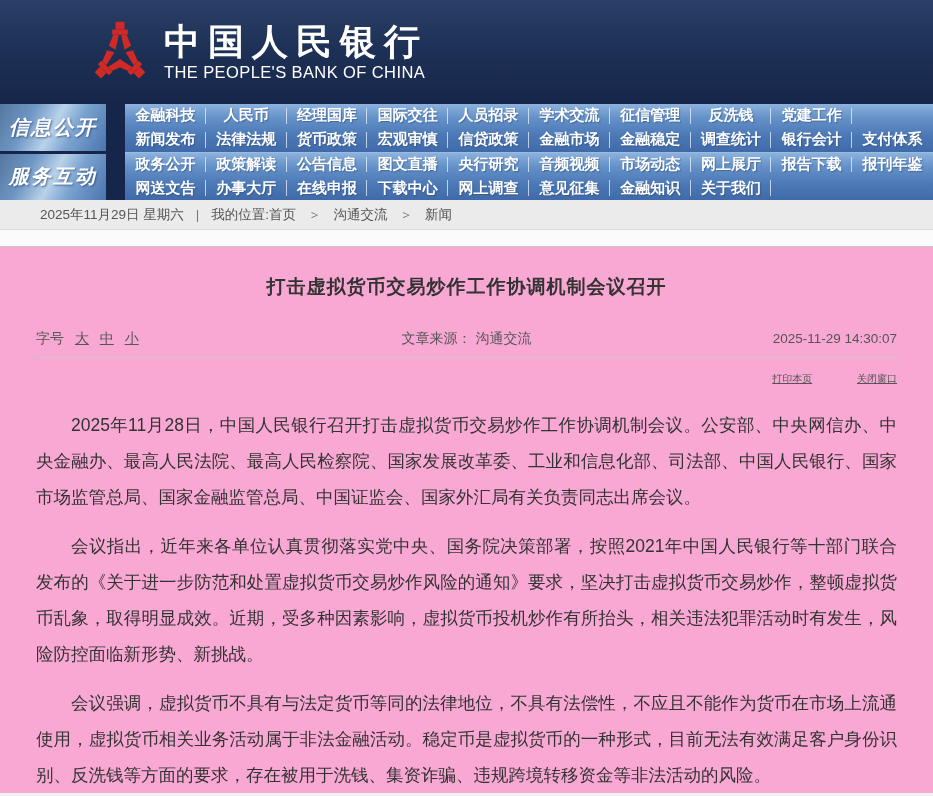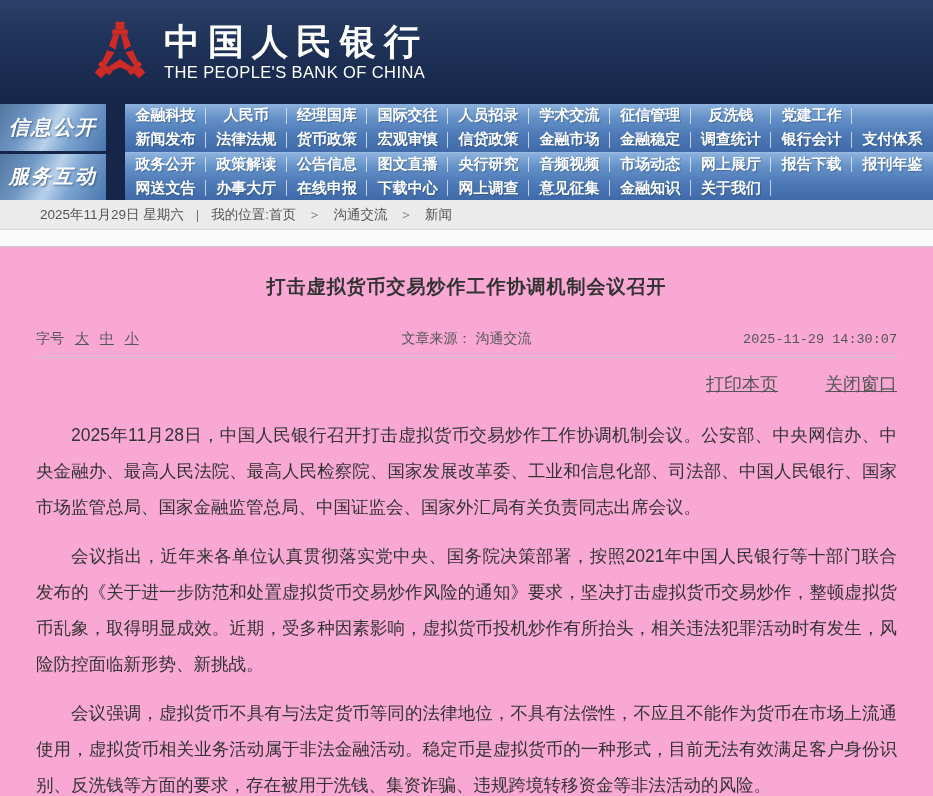--- a/index.html
+++ b/index.html
@@ -73,24 +73,24 @@
 
   
   .article { flex:1; background:#f9a8d4; padding:27px 36px 0 36px; }
   .article-title {
     text-align:center; font-size:19px; font-weight:bold; color:#333;
     letter-spacing:1px;
   }
   .meta { display:flex; margin-top:30px; font-size:14px; color:#555; align-items:baseline; }
   .meta-left { flex:1; }
   .meta-center { flex:1.2; text-align:center; }
-  .meta-right { flex:1; text-align:right; font-family:Liberation Mono, monospace; font-size:13.5px; }
+  .meta-right { flex:1; text-align:right; font-family:Liberation Sans, sans-serif; font-size:13.5px; }
   .size-link { text-decoration:underline; margin-left:7px; cursor:pointer; color:#555; }
   .meta-divider { border-top:1px solid #c9c9c9; margin-top:9px; }
-  .page-links { text-align:right; margin-top:14px; font-size:18px; }
+  .page-links { text-align:right; margin-top:14px; font-size:10px; }
   .page-links a { color:#555; text-decoration:underline; margin-left:42px; cursor:pointer; }
   .body p {
     font-size:17.5px; line-height:36px; color:#333;
     text-indent:2em; text-align:justify; margin-top:13px;
   }
   .body p:first-child { margin-top:21px; }
 </style>
 </head>
 <body>
 

